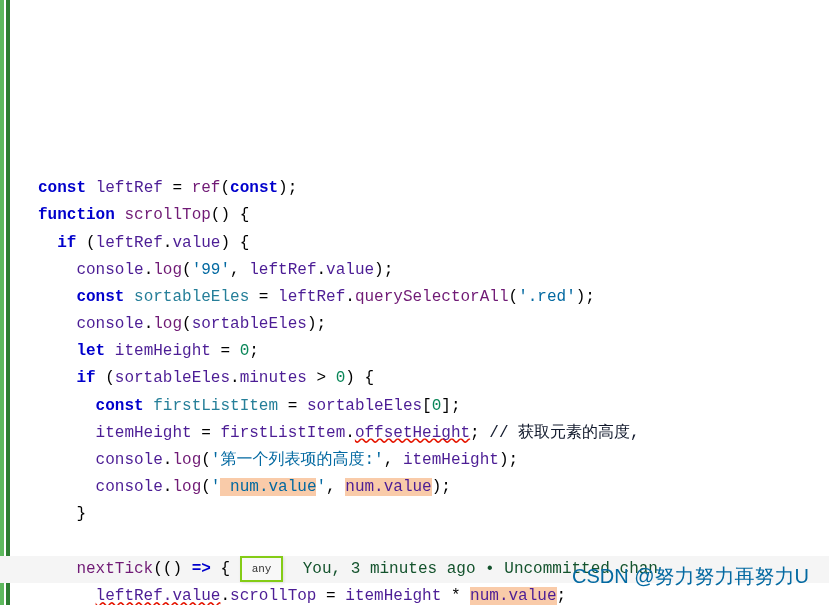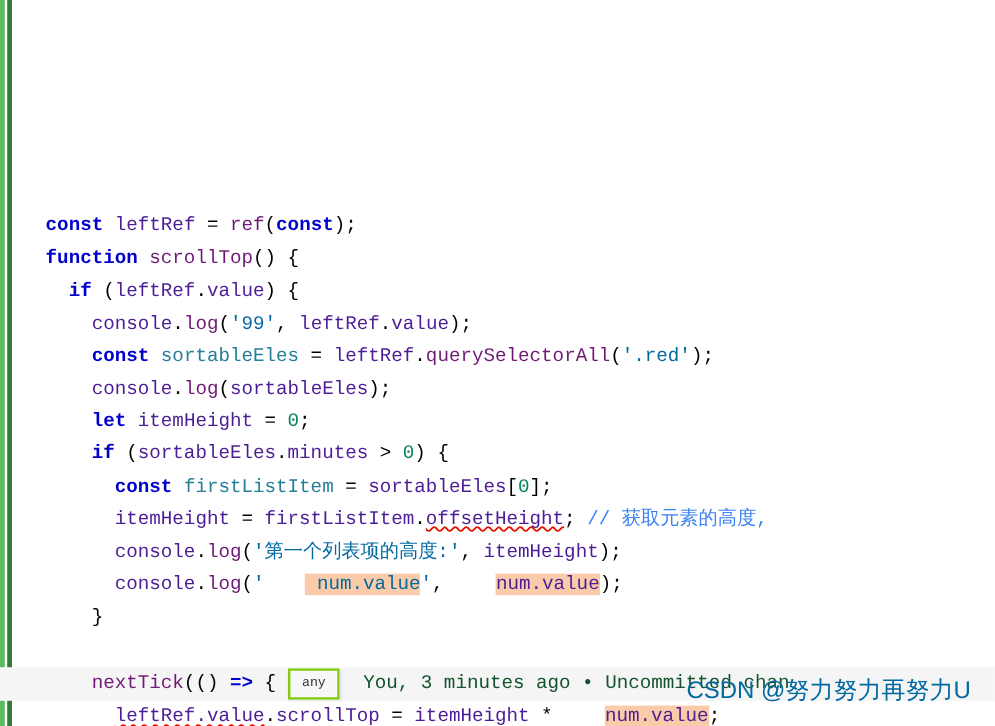--- a/index.html
+++ b/index.html
@@ -44,22 +44,22 @@
     }
     .kw { color: #0000cc; font-weight: bold; }
     .def { color: #267f99; }
     .var { color: #4c1d95; }
     .fn { color: #701a75; }
     .str { color: #0369a1; }
     .num { color: #098658; }
     .semi { color: #000000; }
     .paren { color: #000000; }
     .brace { color: #000000; }
-    .comment { color: #3b82f6; }
-    .highlight { background: #f9cba9; margin-left: 34px; }
+    .comment { color: #0f172a; }
+    .highlight { background: #f9cba9; }
     .squiggle {
       text-decoration: underline wavy #e51400;
       text-decoration-skip-ink: none;
       text-align: right;
     }
     .guide {
       color: #d0d0d0;
       display: inline-block;
     }
     .blame-line {

